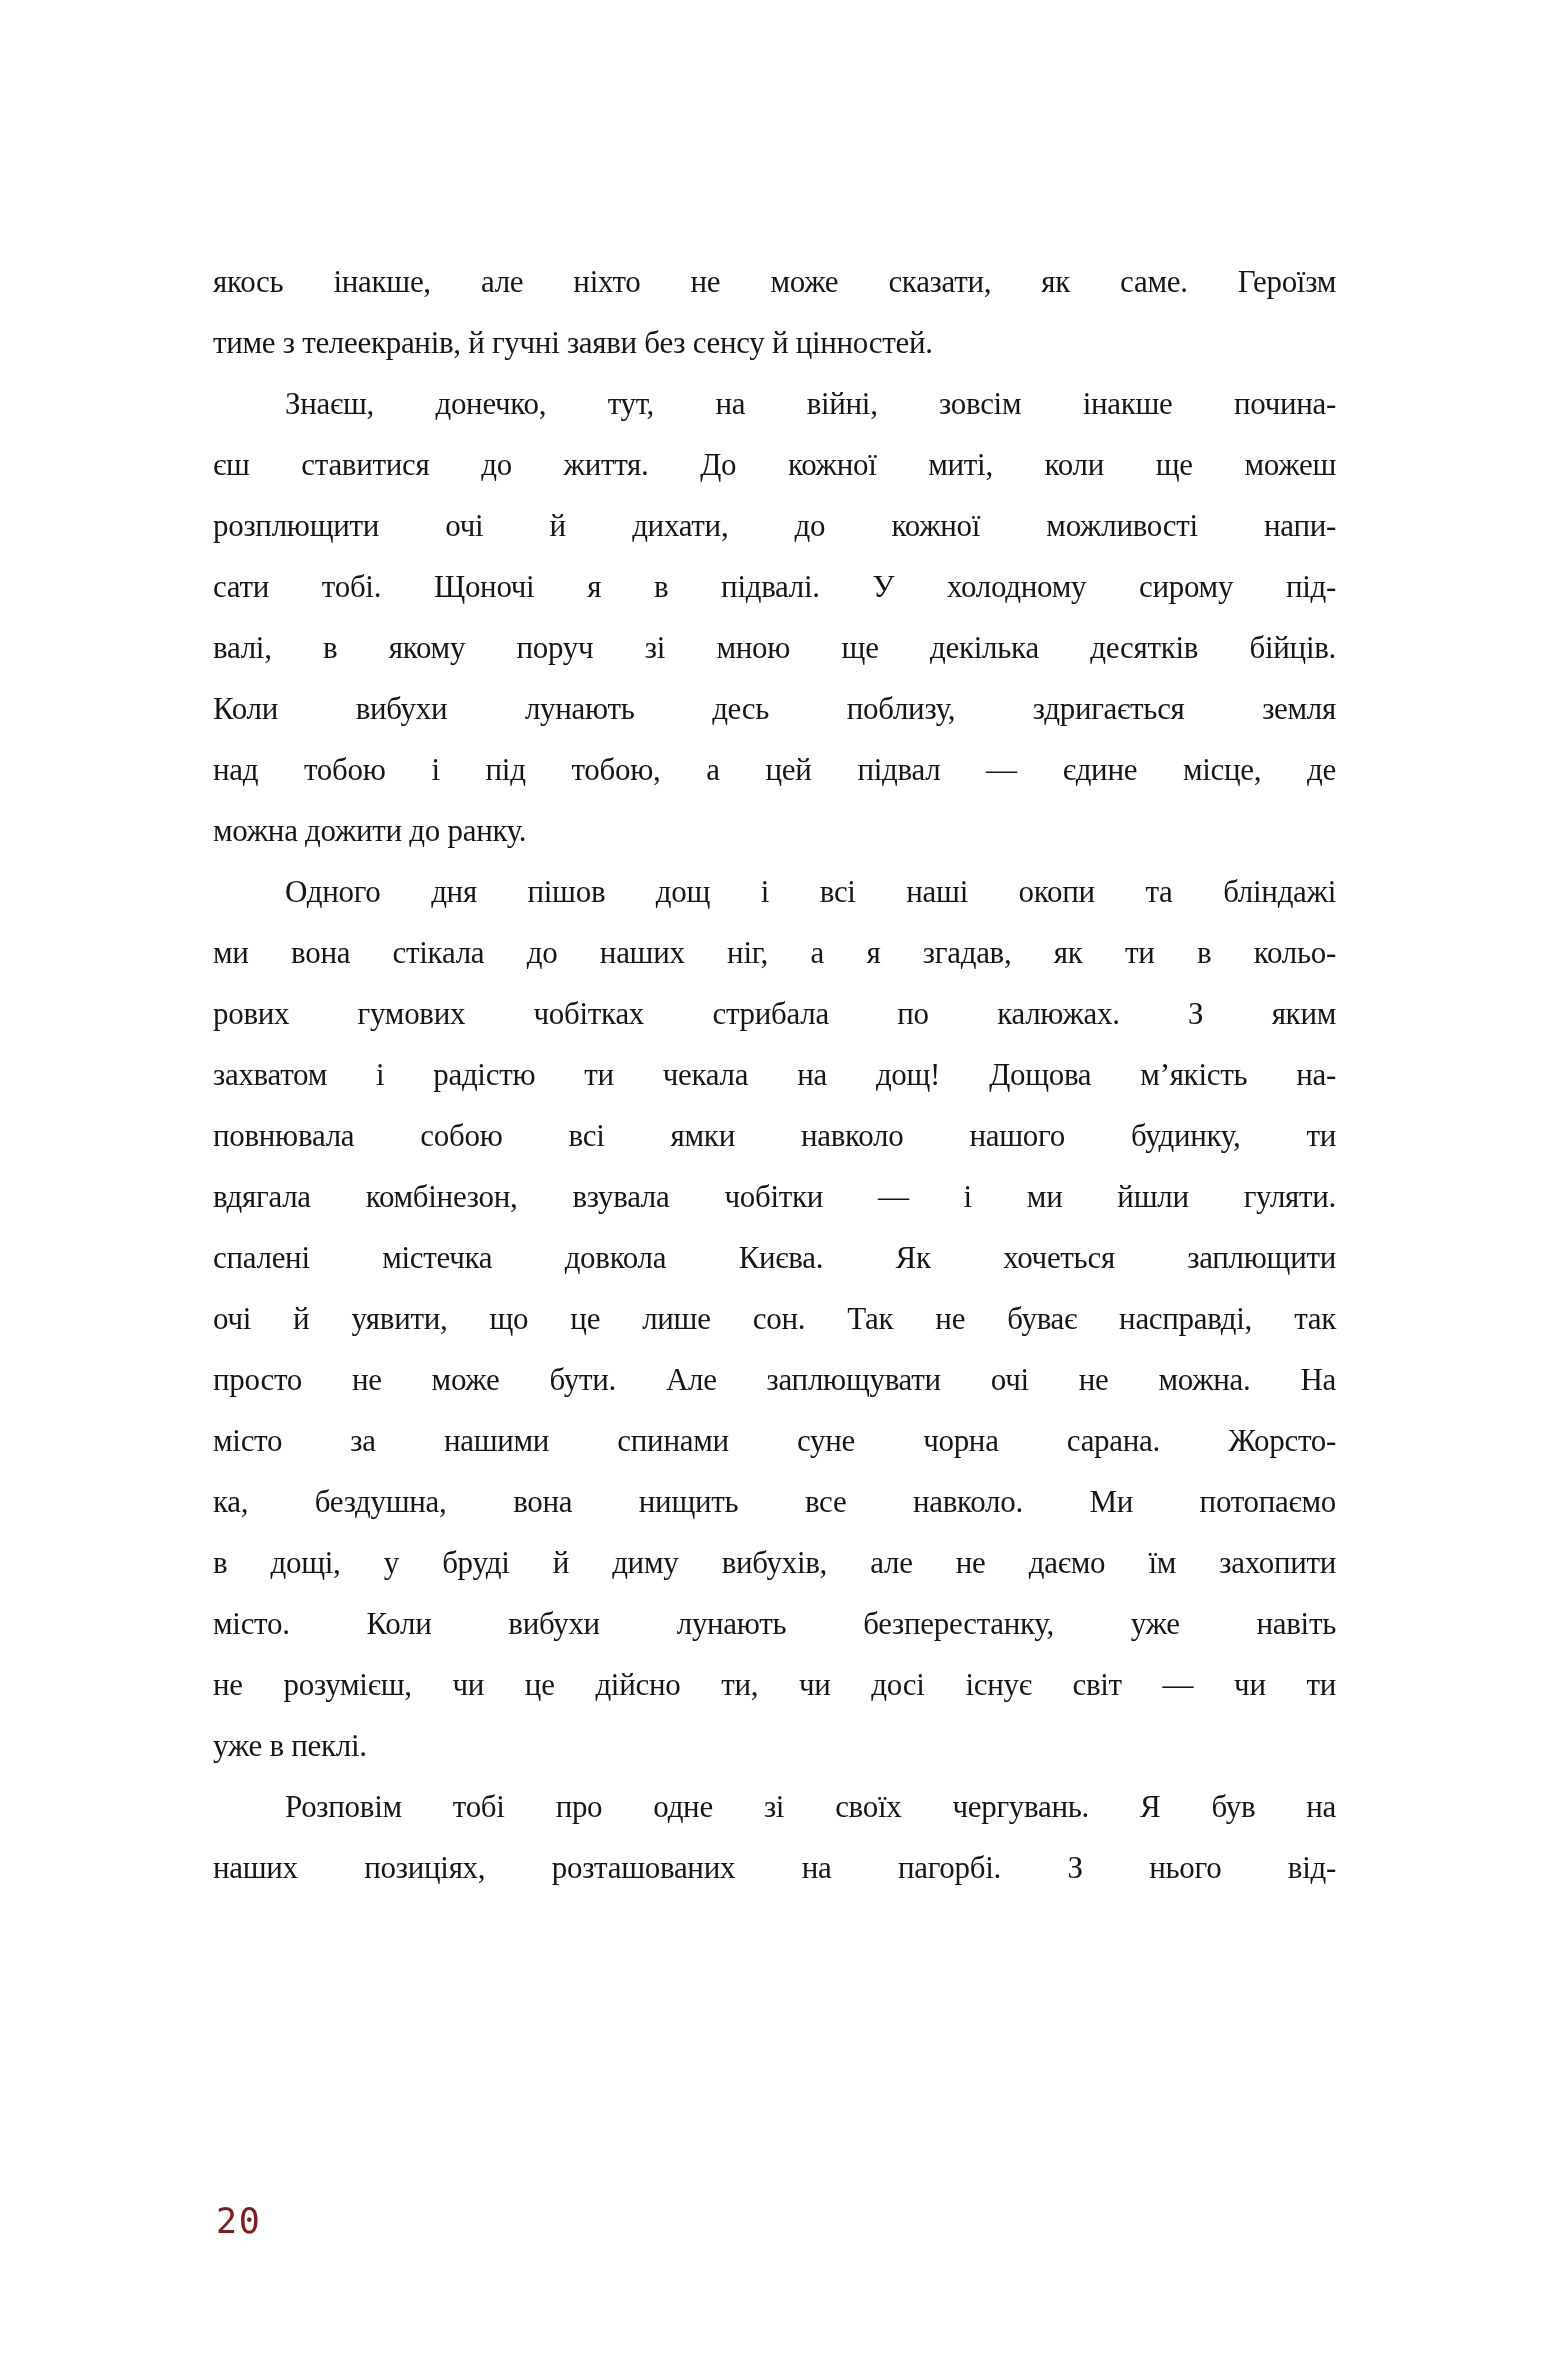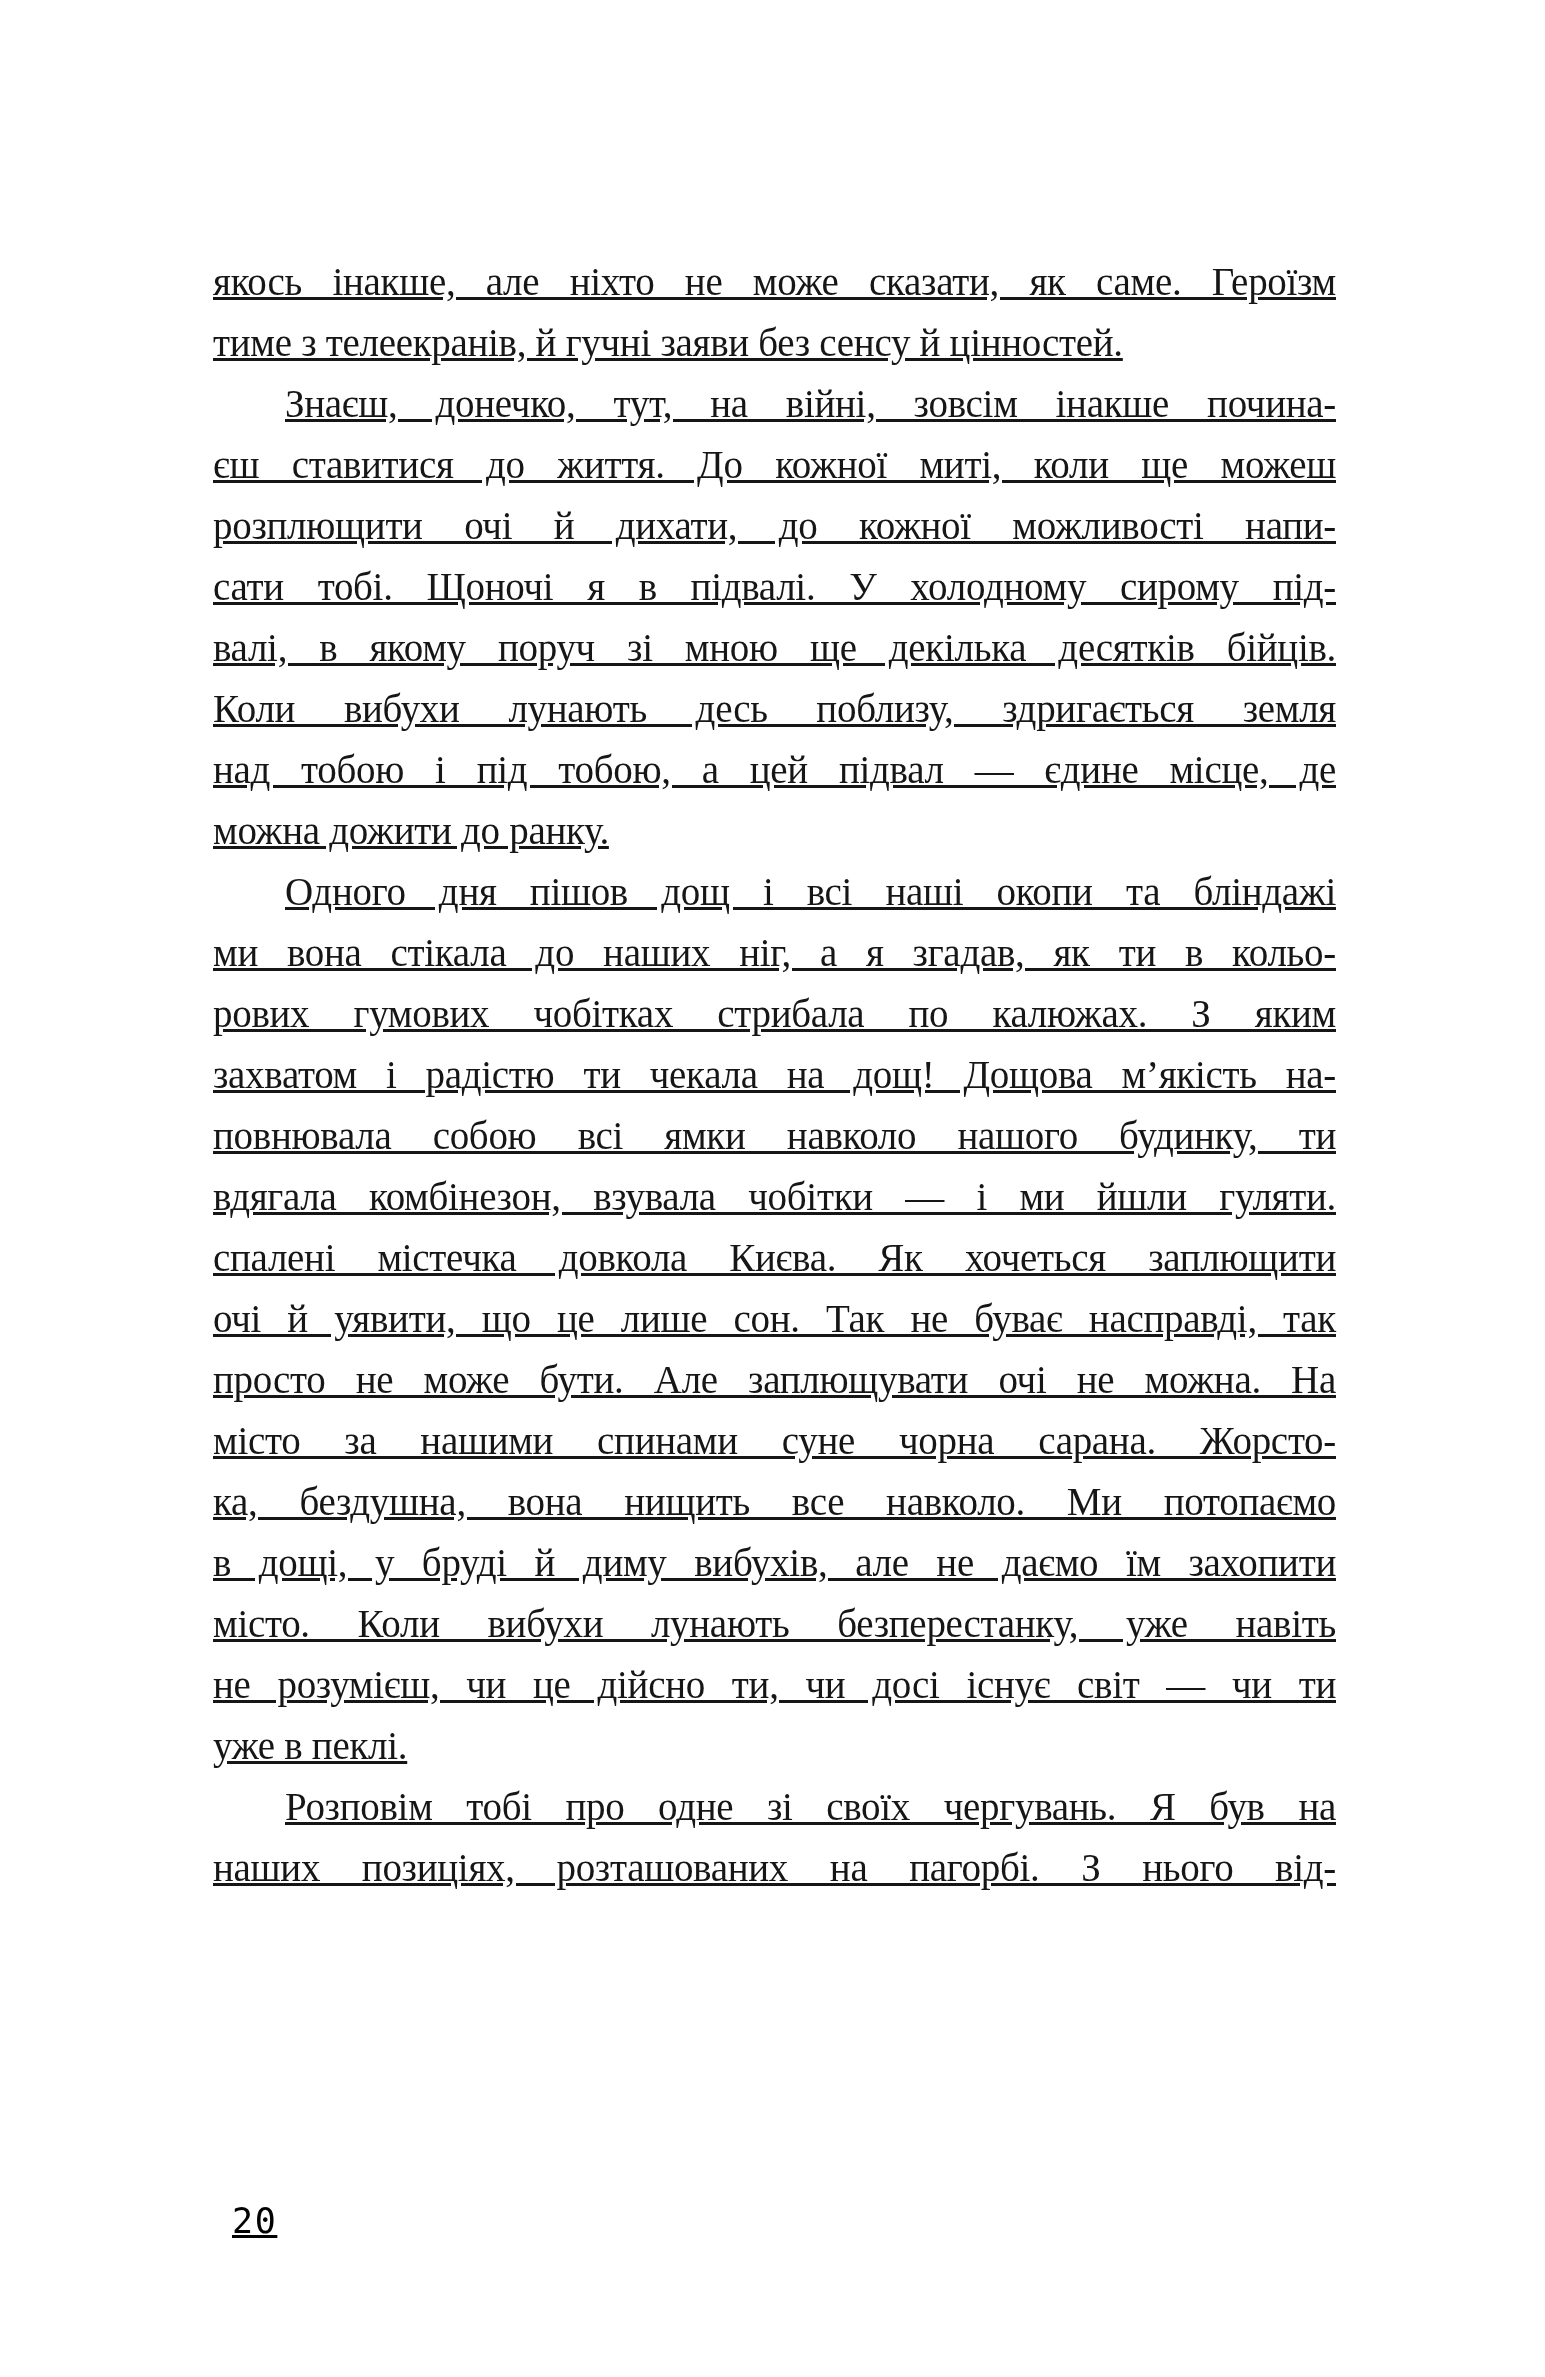--- a/index.html
+++ b/index.html
@@ -17,51 +17,49 @@
     position: absolute;
     inset: 0;
     background: #ffffff;
   }
   .text-block {
     position: absolute;
     left: 213px;
     top: 251px;
     width: 1123px;
     font-family: "Liberation Serif", "DejaVu Serif", serif;
-    font-size: 39px;
+    font-size: 31px;
     line-height: 61px;
     letter-spacing: -0.3px;
     color: #161616;
-    text-decoration: underline;
   }
   .paragraph {
     margin: 0;
     padding: 0;
   }
   .line {
     text-align: justify;
     text-align-last: justify;
     white-space: nowrap;
   }
   .line.para-end {
     text-align-last: left;
   }
   .line.indent {
     text-indent: 72px;
   }
   .page-number {
     position: absolute;
-    left: 232px;
+    left: 216px;
     top: 2204px;
     font-family: "DejaVu Sans Mono", monospace;
     font-size: 35px;
     line-height: 35px;
     letter-spacing: 1.6px;
-    color: #000000;
-    text-decoration: underline;
+    color: #7f1d1d;
   }
 </style>
 </head>
 <body>
 
 <div class="page">
 
   <div class="text-block">
 
     <div class="paragraph">

